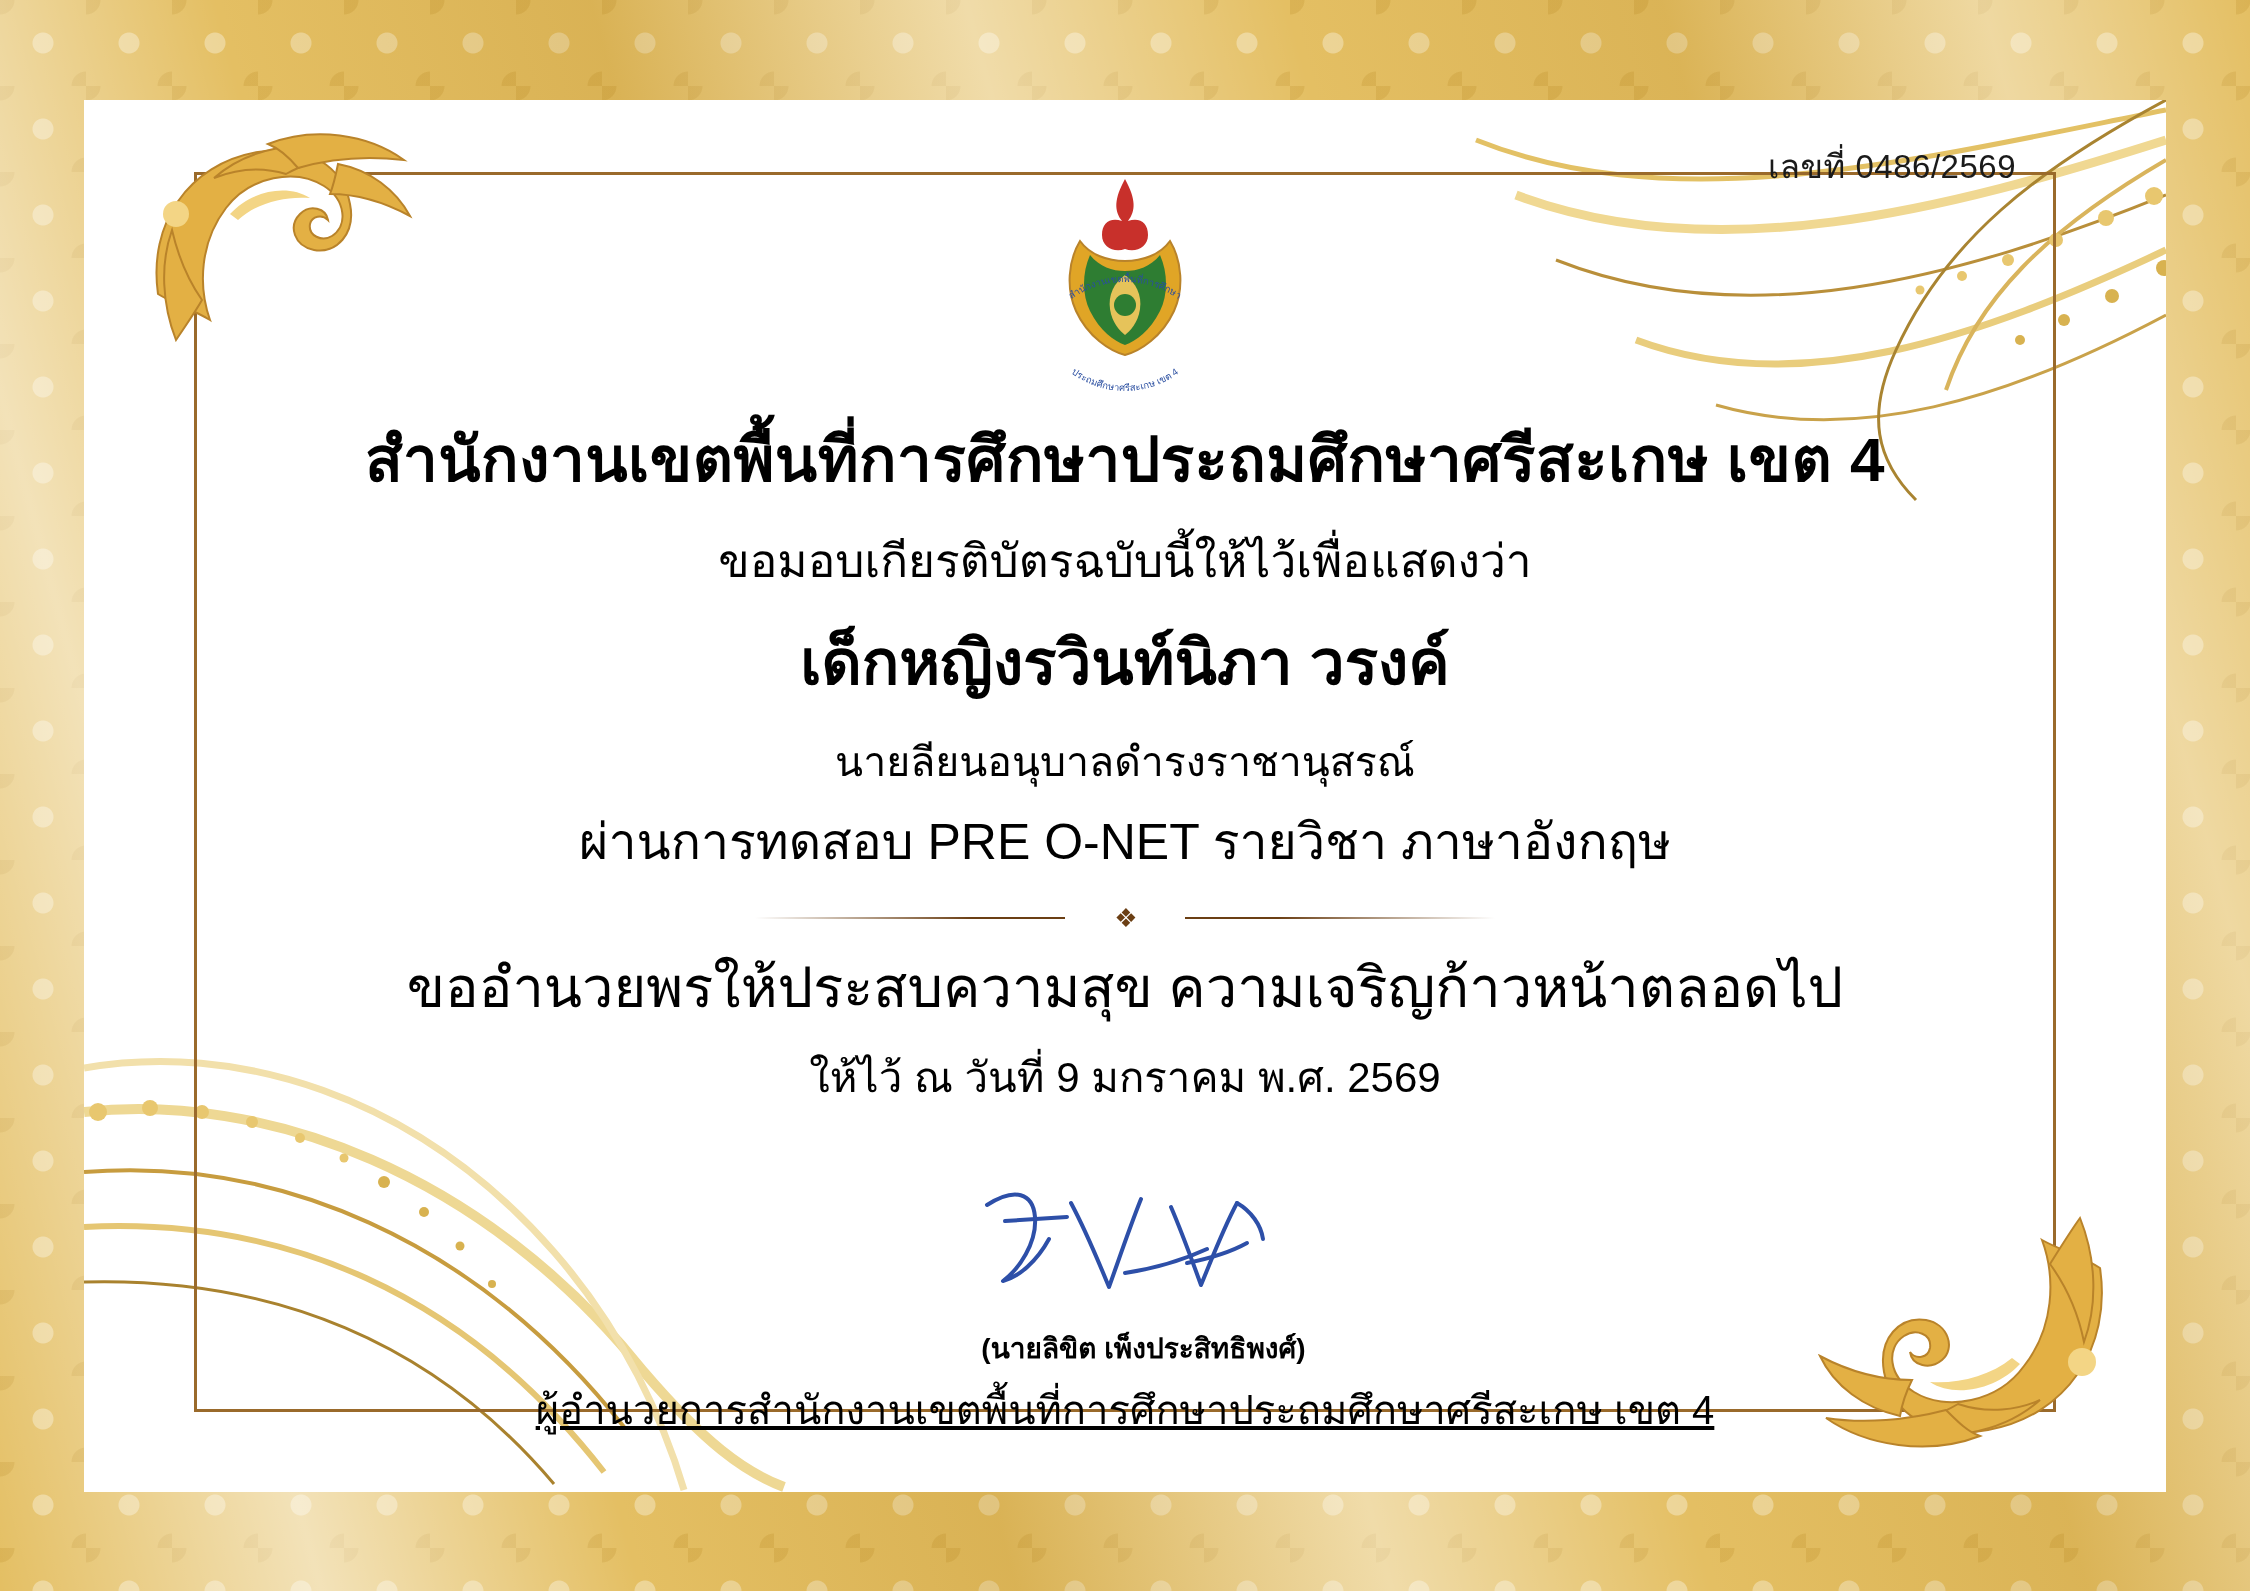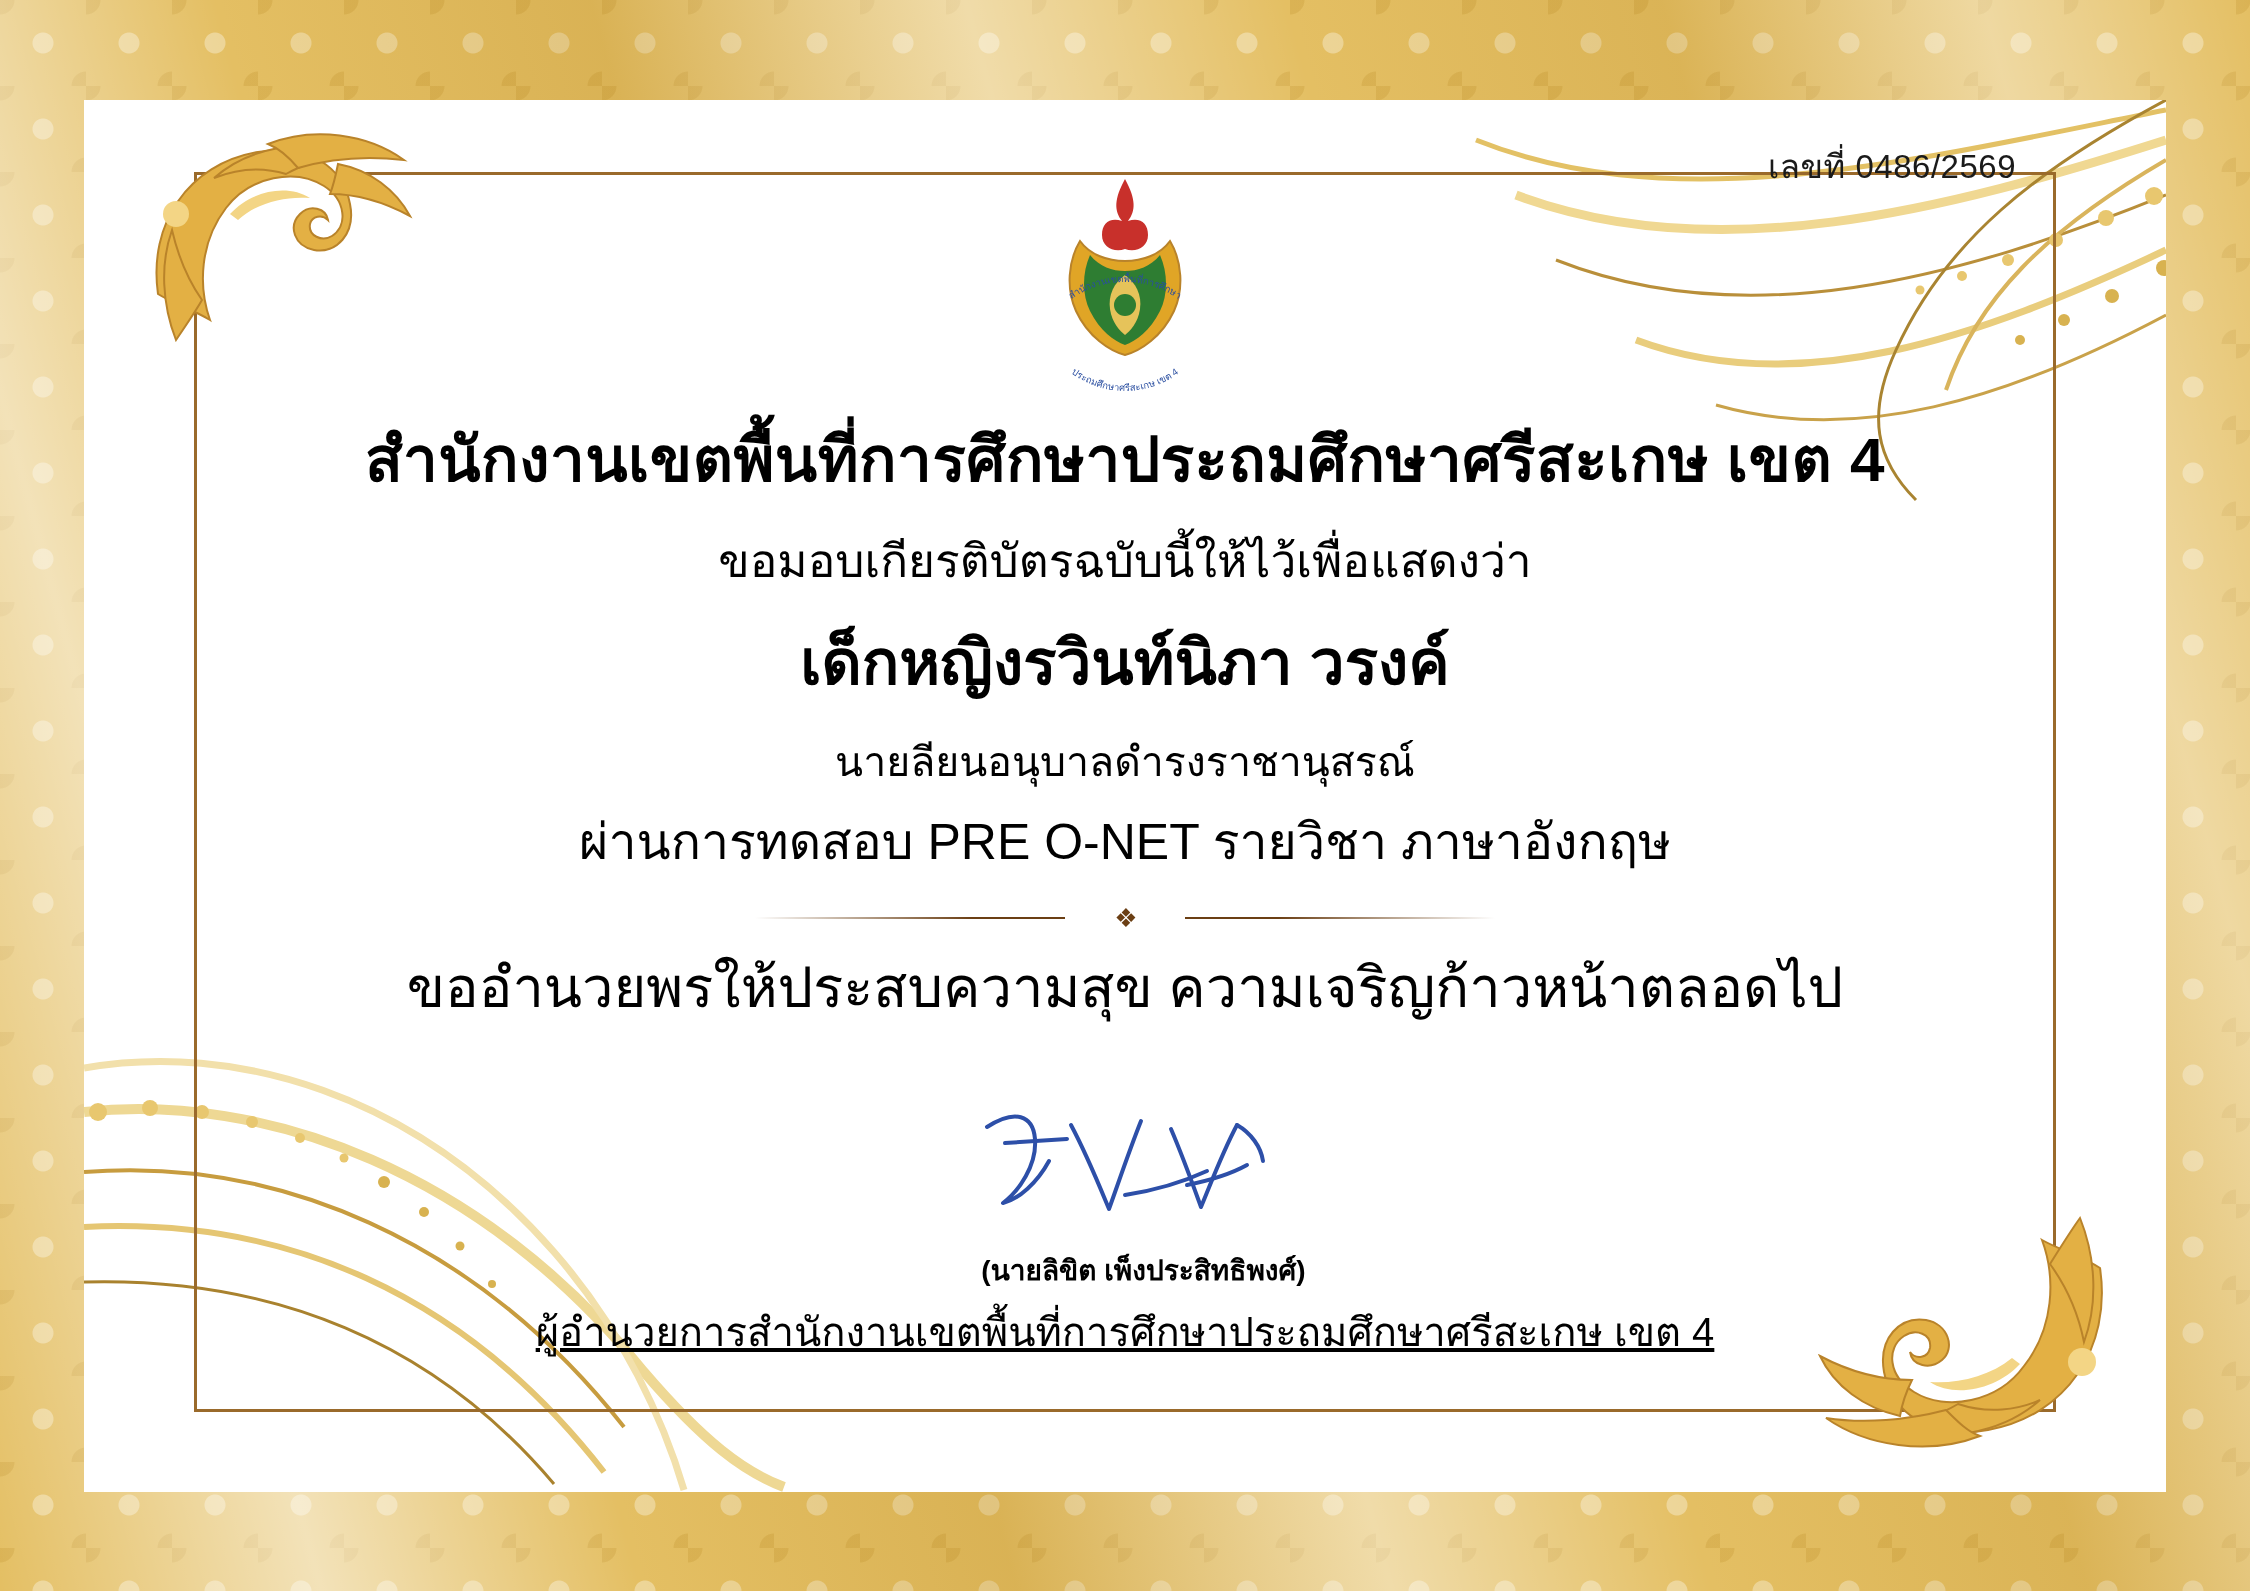--- a/index.html
+++ b/index.html
@@ -344,20 +344,21 @@
       <div class="line-school">นายลียนอนุบาลดำรงราชานุสรณ์</div>
       <div class="line-exam">ผ่านการทดสอบ PRE O-NET รายวิชา ภาษาอังกฤษ</div>
 
       <div class="divider">
         <div class="bar"></div>
         <div class="bar right"></div>
         <div class="orn">❖</div>
       </div>
 
       <div class="line-bless">ขออำนวยพรให้ประสบความสุข ความเจริญก้าวหน้าตลอดไป</div>
+      <div class="line-date">ให้ไว้ ณ วันที่ 9 มกราคม พ.ศ. 2569</div>
 
       <div class="signature">
         <svg width="300" height="140" viewBox="0 0 300 140">
           <g fill="none" stroke="#2d4fa8" stroke-width="4" stroke-linecap="round" stroke-linejoin="round">
             <path d="M12 28 C 40 10, 58 16, 60 40 C 62 66, 44 92, 28 104 C 44 100, 62 84, 74 62"></path>
             <path d="M30 44 L 92 40"></path>
             <path d="M96 26 C 112 56, 124 86, 134 110 C 142 88, 154 52, 166 22"></path>
             <path d="M150 96 C 176 92, 206 84, 232 72"></path>
             <path d="M196 30 C 208 58, 218 86, 226 108 C 236 84, 248 52, 262 26"></path>
             <path d="M212 86 C 232 82, 254 76, 272 66"></path>

